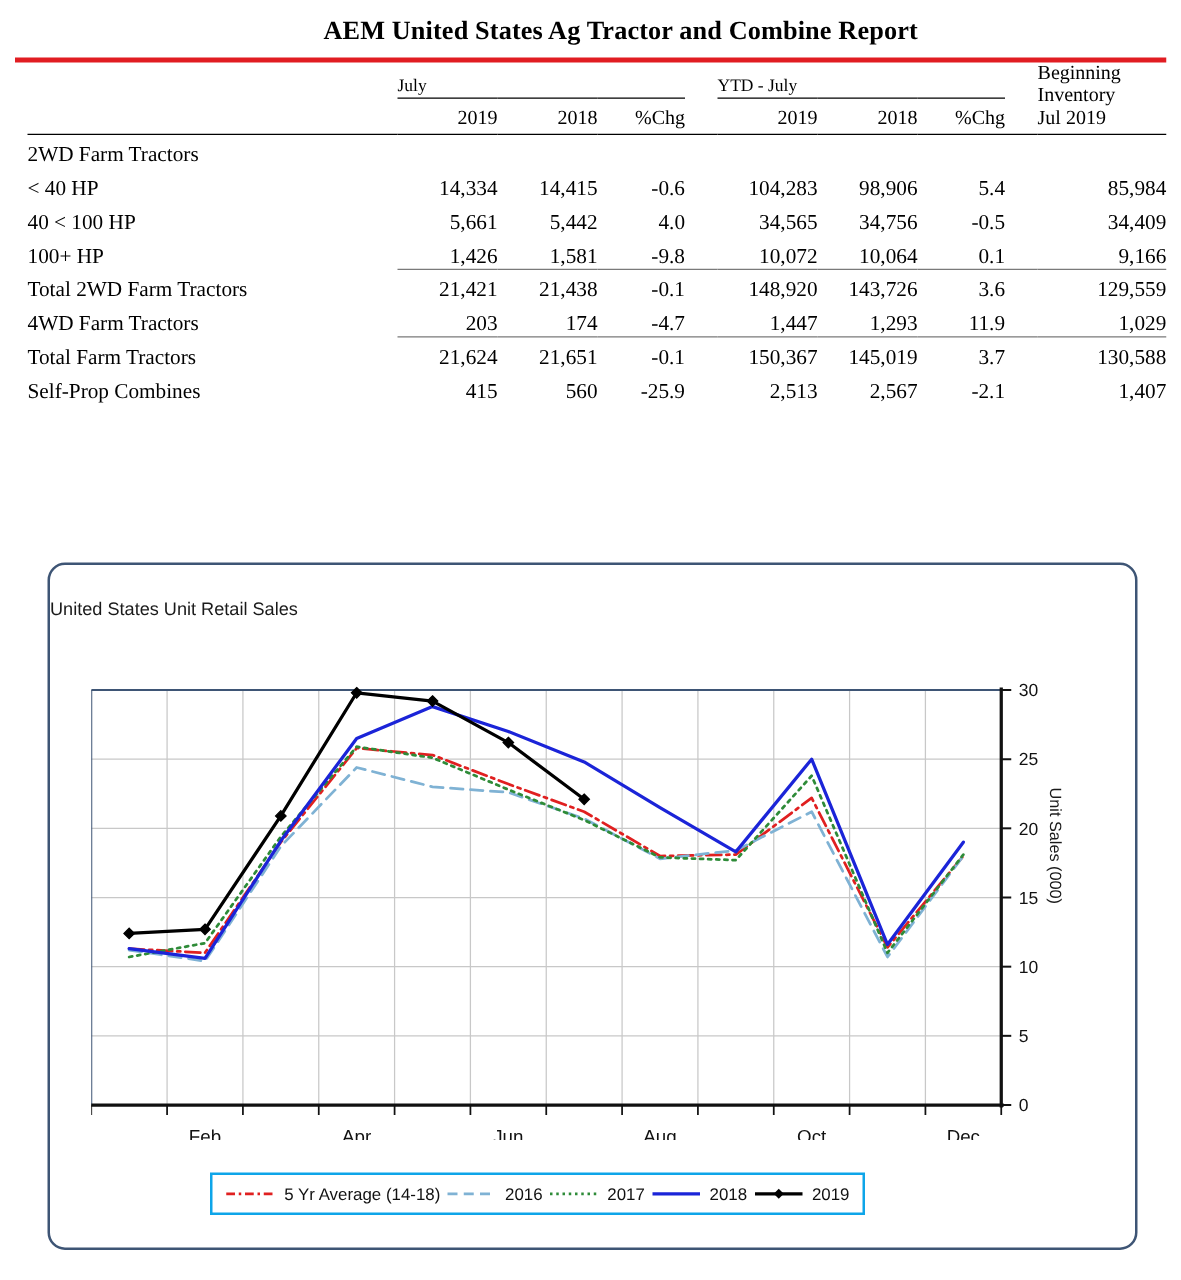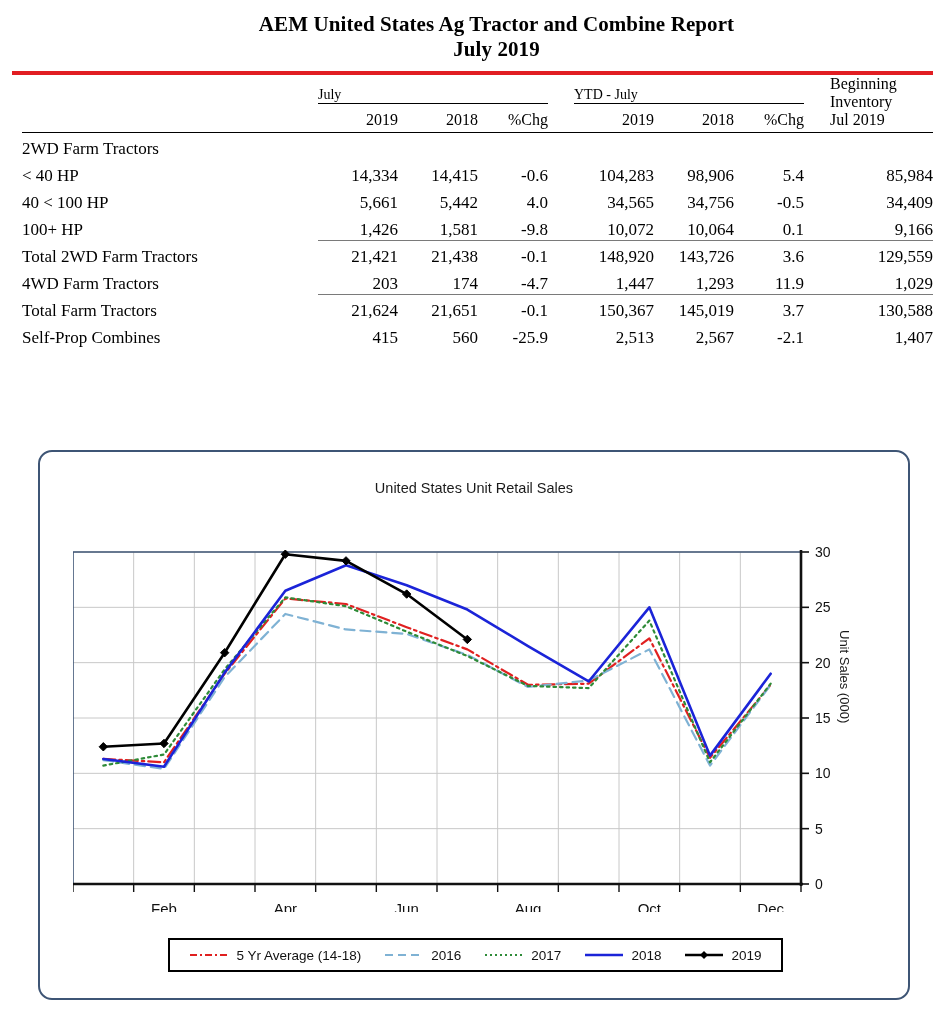--- a/index.html
+++ b/index.html
@@ -102,21 +102,21 @@
     position: absolute;
     left: 38px;
     top: 450px;
     width: 872px;
     height: 550px;
     border: 2px solid #3e5575;
     border-radius: 14px;
     background: #ffffff;
   }
   .chart-title {
-    text-align: center;
+    text-align: left;
     font-family: "Liberation Sans", sans-serif;
     font-size: 14.5px;
     line-height: 19px;
     padding-top: 27px;
     color: #1a1a1a;
   }
   .plot-wrap {
     position: absolute;
     left: 33px;
     top: 92px;
@@ -131,23 +131,23 @@
     font-size: 13px;
     white-space: nowrap;
     transform: rotate(90deg);
     transform-origin: left top;
     color: #1a1a1a;
   }
   .legend-box {
     position: absolute;
     left: 128px;
     top: 486px;
-    width: 615px;
+    width: 524px;
     height: 34px;
-    border: 2px solid #000000;
+    border: 2px solid #0ea5e9;
     background: #fff;
     display: flex;
     align-items: center;
     justify-content: space-around;
     padding: 0 8px;
   }
   .legend-item {
     display: flex;
     align-items: center;
     gap: 7px;
@@ -157,21 +157,20 @@
   }
   .legend-swatch { width: 40px; height: 14px; flex: 0 0 40px; }
 </style>
 </head>
 <body>
 
 <div class="page">
 
   <div class="title-block">
     <div class="title-line">AEM United States Ag Tractor and Combine Report</div>
-    <div class="title-line">July 2019</div>
   </div>
   <div class="red-rule"></div>
 
   <table class="report">
     <colgroup>
       <col class="col-label">
         <col class="col-num">
         <col class="col-num">
         <col class="col-pct">
       <col class="col-gap">

